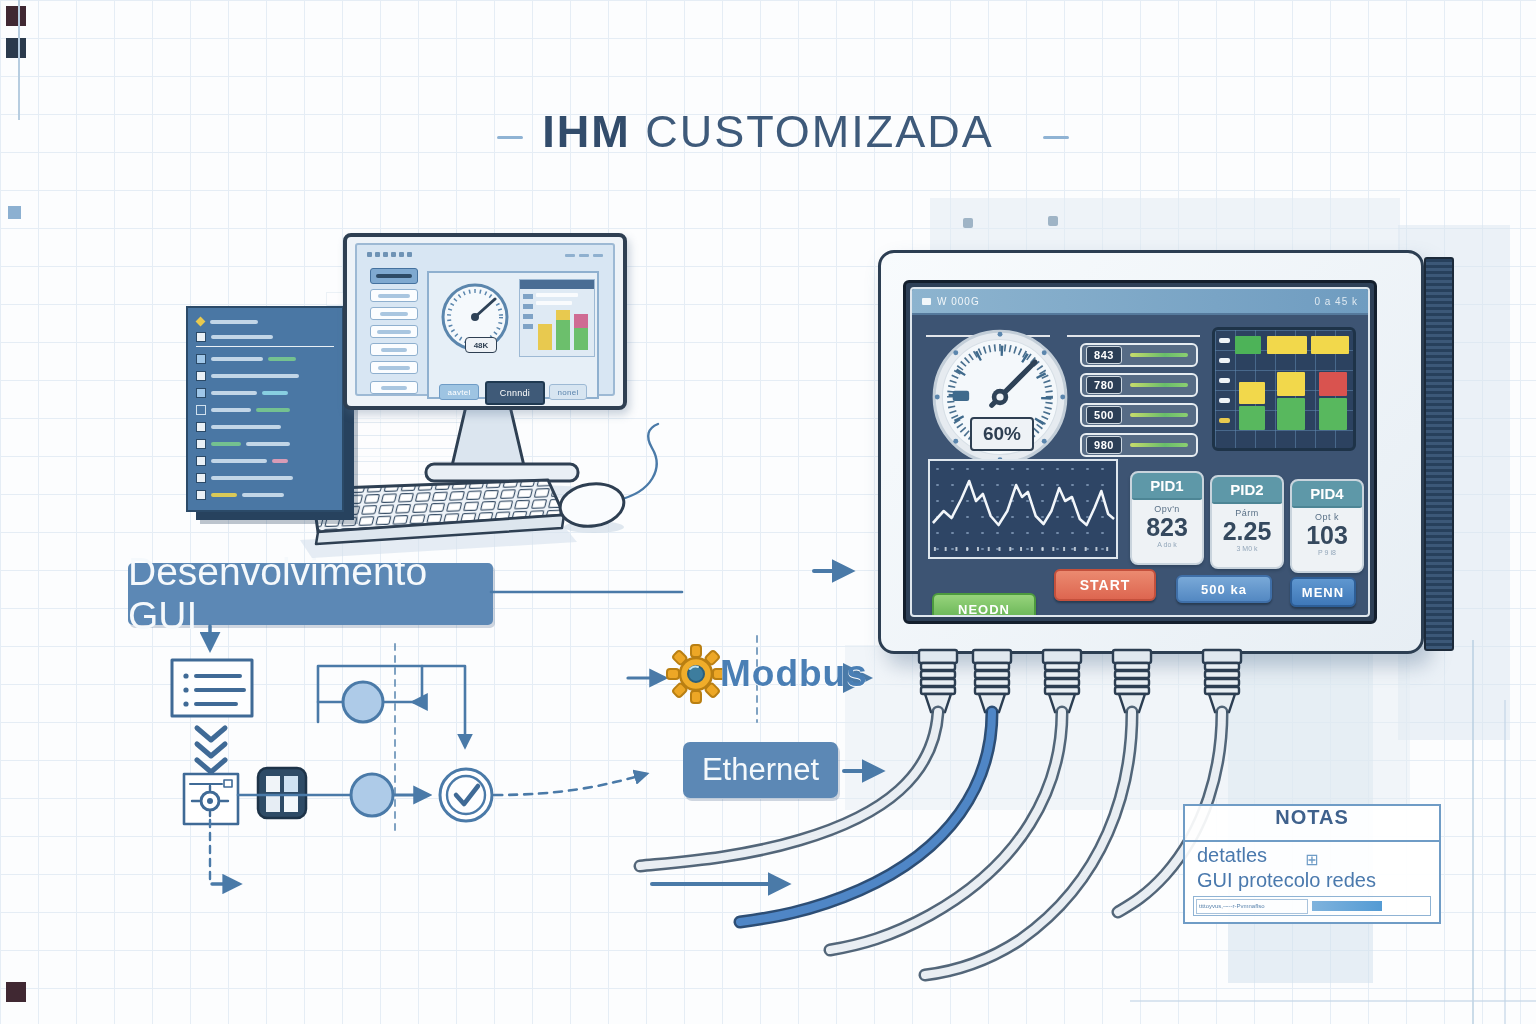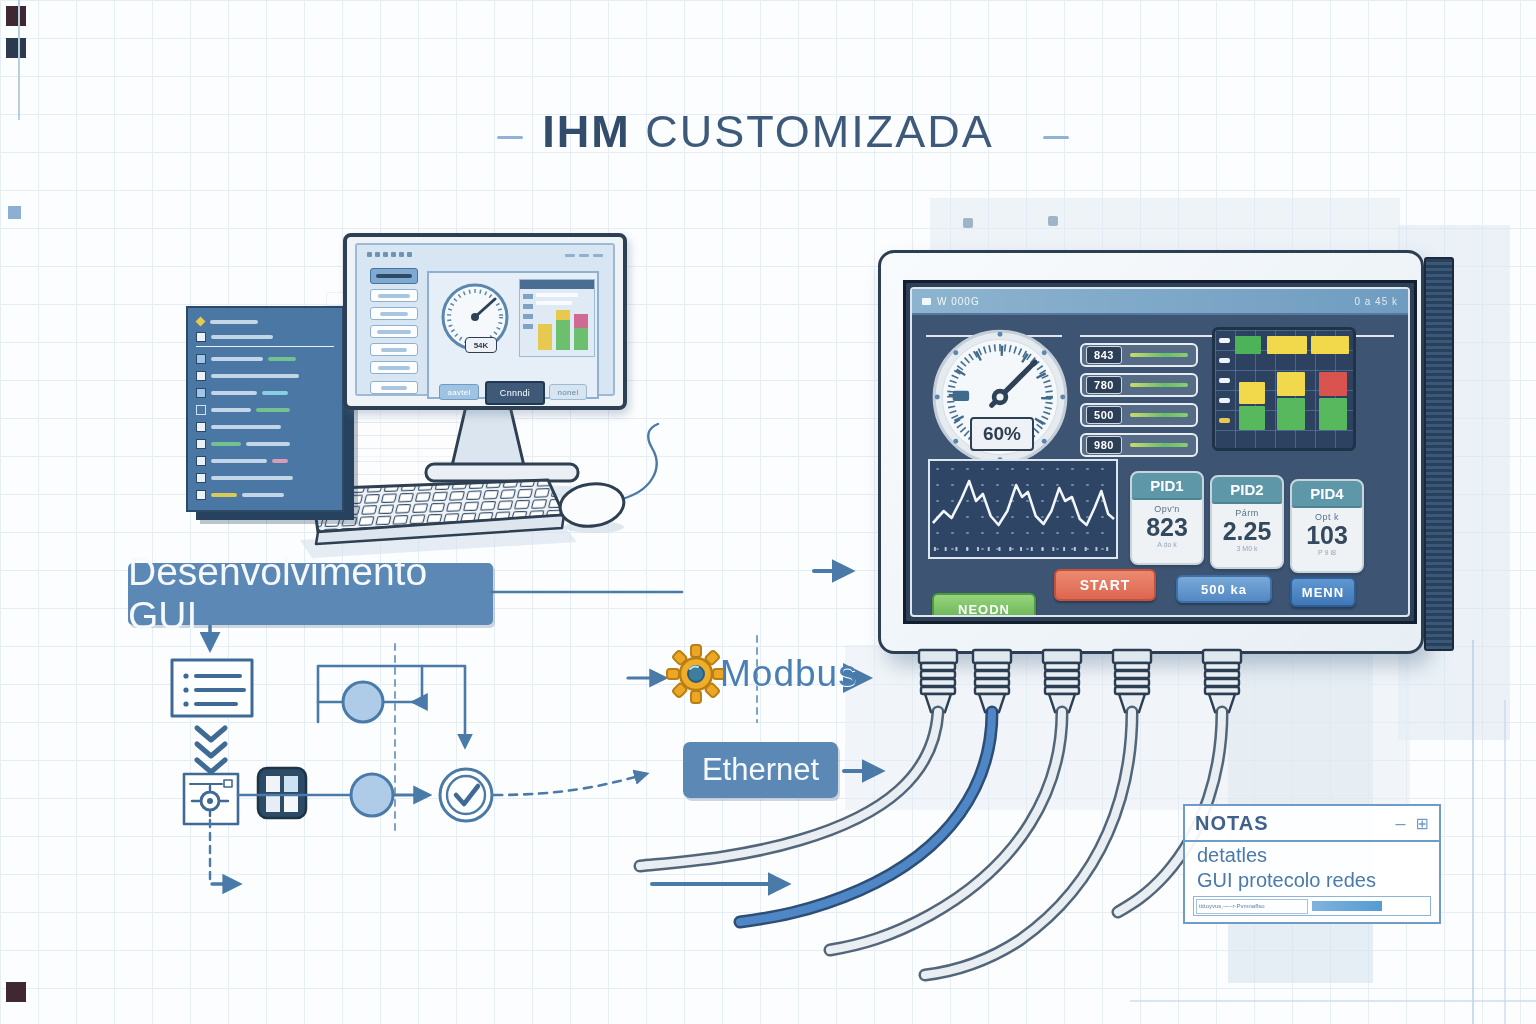--- a/index.html
+++ b/index.html
@@ -52,22 +52,22 @@
      font-size:8px;color:#ffffff;letter-spacing:.3px;}
   .gtag{position:absolute;background:#eef2f6;border:2px solid #2e3f52;border-radius:4px;color:#2e3f52;
      display:flex;align-items:center;justify-content:center;font-weight:bold;}
 
   
   .enclosure{position:absolute;left:878px;top:250px;width:546px;height:404px;border:3px solid #2c3e52;border-radius:16px;
      background:linear-gradient(135deg,#f8fbfd,#e7eef4);box-shadow:8px 12px 20px rgba(80,110,140,.35);z-index:3;box-sizing:border-box;}
   .vent{position:absolute;left:1424px;top:257px;width:26px;height:390px;border:2px solid #1c2a3a;border-radius:3px;z-index:3;
      background:repeating-linear-gradient(0deg,#3c5878 0 3px,#27405c 3px 6px),repeating-linear-gradient(90deg,rgba(255,255,255,.12) 0 2px,transparent 2px 5px);
      background-blend-mode:normal;}
-  .bezel{position:absolute;left:903px;top:280px;width:514px;height:344px;background:#2e4057;border:3px solid #141f2d;
-     border-radius:0;z-index:4;box-sizing:border-box;padding-left:8px;}
+  .bezel{position:absolute;left:903px;top:280px;width:474px;height:344px;background:#2e4057;border:3px solid #141f2d;
+     border-radius:6px;z-index:4;box-sizing:border-box;padding-left:8px;}
   .screen{position:absolute;inset:4px;background:#3d5473;border:2px solid #dfe7ee;border-radius:4px;overflow:hidden;}
   .scr-hd{position:absolute;left:0;top:0;right:0;height:24px;background:linear-gradient(90deg,#8db4cf,#6f9cc0);
      border-bottom:2px solid #55799c;color:#f2f7fa;font-size:10px;letter-spacing:1px;display:flex;align-items:center;}
   .scr-hd .chip{width:9px;height:7px;background:#f2f7fa;border-radius:1px;margin:0 6px 0 10px;}
   .scr-hd .right{position:absolute;right:10px;opacity:.85;}
   .scr-sep{position:absolute;left:14px;right:14px;top:46px;height:2px;
      background:linear-gradient(90deg,#fff 0 29%,transparent 29% 33%,#fff 33% 64%,transparent 64% 68%,#fff 68% 100%);opacity:.85;}
   .ind{position:absolute;left:168px;width:118px;height:24px;border:2px solid #e7edf2;border-radius:6px;
      background:rgba(240,245,250,.14);display:flex;align-items:center;padding:0 8px 0 4px;gap:8px;box-sizing:border-box;}
   .ind-num{min-width:34px;height:16px;background:#2c3f57;border:1.5px solid #cfd9e2;border-radius:3px;color:#fff;
@@ -91,34 +91,34 @@
   .hbtn{position:absolute;border-radius:6px;color:#fff;font-weight:bold;display:flex;align-items:center;justify-content:center;
      letter-spacing:1px;box-shadow:0 2px 2px rgba(15,30,45,.45);box-sizing:border-box;font-size:13px;}
   .hbtn.green{background:linear-gradient(#97d47c,#5fae4e);border:2px solid #4c9a3e;margin-top:28px;}
   .hbtn.red{background:linear-gradient(#eb8a70,#dd6650);border:2px solid #c4503c;font-size:14px;}
   .hbtn.blue{background:linear-gradient(#79a9d8,#5388c2);border:2px solid #3f6fa8;}
   .hbtn.blue2{background:linear-gradient(#5f97d0,#3f78b8);border:2px solid #2d5e97;}
 
   
   .notas{position:absolute;left:1183px;top:804px;width:258px;height:120px;background:rgba(255,255,255,.92);
      border:2px solid #6f9cc6;z-index:6;box-sizing:border-box;}
-  .notas .nhd{height:34px;border-bottom:2px solid #6f9cc6;display:flex;align-items:center;padding:0 10px;}
+  .notas .nhd{height:34px;border-bottom:2px solid #6f9cc6;display:flex;align-items:center;padding:0 10px;flex-direction:column;}
   .notas .ntitle{font-size:20px;font-weight:bold;color:#3f618c;letter-spacing:1px;flex:1;}
   .notas .nmin{color:#6f9cc6;font-size:18px;margin-right:10px;}
   .notas .nwin{color:#6f9cc6;font-size:16px;}
   .notas .nline{font-size:20px;color:#4a79ad;padding:2px 12px 0;}
   .notas .nbar{position:absolute;left:8px;bottom:6px;width:238px;height:20px;border:1.5px solid #8fb3d4;box-sizing:border-box;}
   .notas .nscrib{position:absolute;left:2px;top:2px;width:108px;height:13px;border:1px solid #a9c3dc;font-size:6px;
      color:#5b84ad;overflow:hidden;line-height:13px;padding-left:2px;}
   .notas .nprog{position:absolute;left:118px;top:4px;width:70px;height:10px;background:linear-gradient(90deg,#7fb3dd,#549bd4);}
 
   
   .mark{position:absolute;}
   .modbus{position:absolute;left:664px;top:642px;display:flex;align-items:center;z-index:2;}
-  .modbus .mtxt{font-size:37px;font-weight:400;color:#4a7fb5;letter-spacing:1px;margin-left:-8px;text-shadow:0 1px 0 #fff;}
+  .modbus .mtxt{font-size:37px;font-weight:700;color:#4a7fb5;letter-spacing:1px;margin-left:-8px;text-shadow:0 1px 0 #fff;}
 </style>
 </head>
 <body>
 
 <div class="canvas">
 
   <div class="wash" style="left:930px;top:198px;width:470px;height:66px;background:#e2ebf3;opacity:.55;"></div>
   <div class="wash" style="left:1398px;top:225px;width:112px;height:515px;background:#dae6f0;opacity:.5;"></div>
   <div class="wash" style="left:1228px;top:648px;width:145px;height:335px;background:#d3e1ec;opacity:.55;"></div>
   <div class="wash" style="left:845px;top:645px;width:565px;height:165px;background:#e6eef4;opacity:.5;"></div>
@@ -317,21 +317,21 @@
       <div class="sbtn" style="top:136px;">
           <i style="width:55%;"></i>
         </div>
       <div class="mon-main">
         <svg width="80" height="80" style="position:absolute;left:6px;top:6px;" viewBox="0 0 80 80">
           <circle cx="40" cy="38" r="32" fill="#f5f9fc" stroke="#5b86ad" stroke-width="3"></circle>
           <circle cx="40" cy="38" r="26" fill="none" stroke="#5b86ad" stroke-width="4" stroke-dasharray="1.5 4"></circle>
           <path d="M40,38 L60,20" stroke="#2e4257" stroke-width="3" stroke-linecap="round"></path>
           <circle cx="40" cy="38" r="4" fill="#2e4257"></circle>
         </svg>
-        <div class="gtag" style="left:36px;top:64px;width:30px;height:14px;font-size:8px;border-width:1.5px;">54K</div>
+        <div class="gtag" style="left:36px;top:64px;width:30px;height:14px;font-size:8px;border-width:1.5px;">48K</div>
         <div class="mon-chart">
           <div class="hd"></div>
           <div class="tag" style="top:14px;"></div>
             <div class="tag" style="top:24px;"></div>
           <div class="tag" style="top:34px;"></div>
             <div class="tag" style="top:44px;"></div>
           <div class="row" style="left:16px;top:13px;width:42px;"></div>
           <div class="row" style="left:16px;top:21px;width:36px;"></div>
           <div class="blk" style="left:18px;top:44px;width:14px;height:26px;background:#e8c94f;"></div>
           <div class="blk" style="left:36px;top:30px;width:14px;height:10px;background:#e8c94f;"></div>

